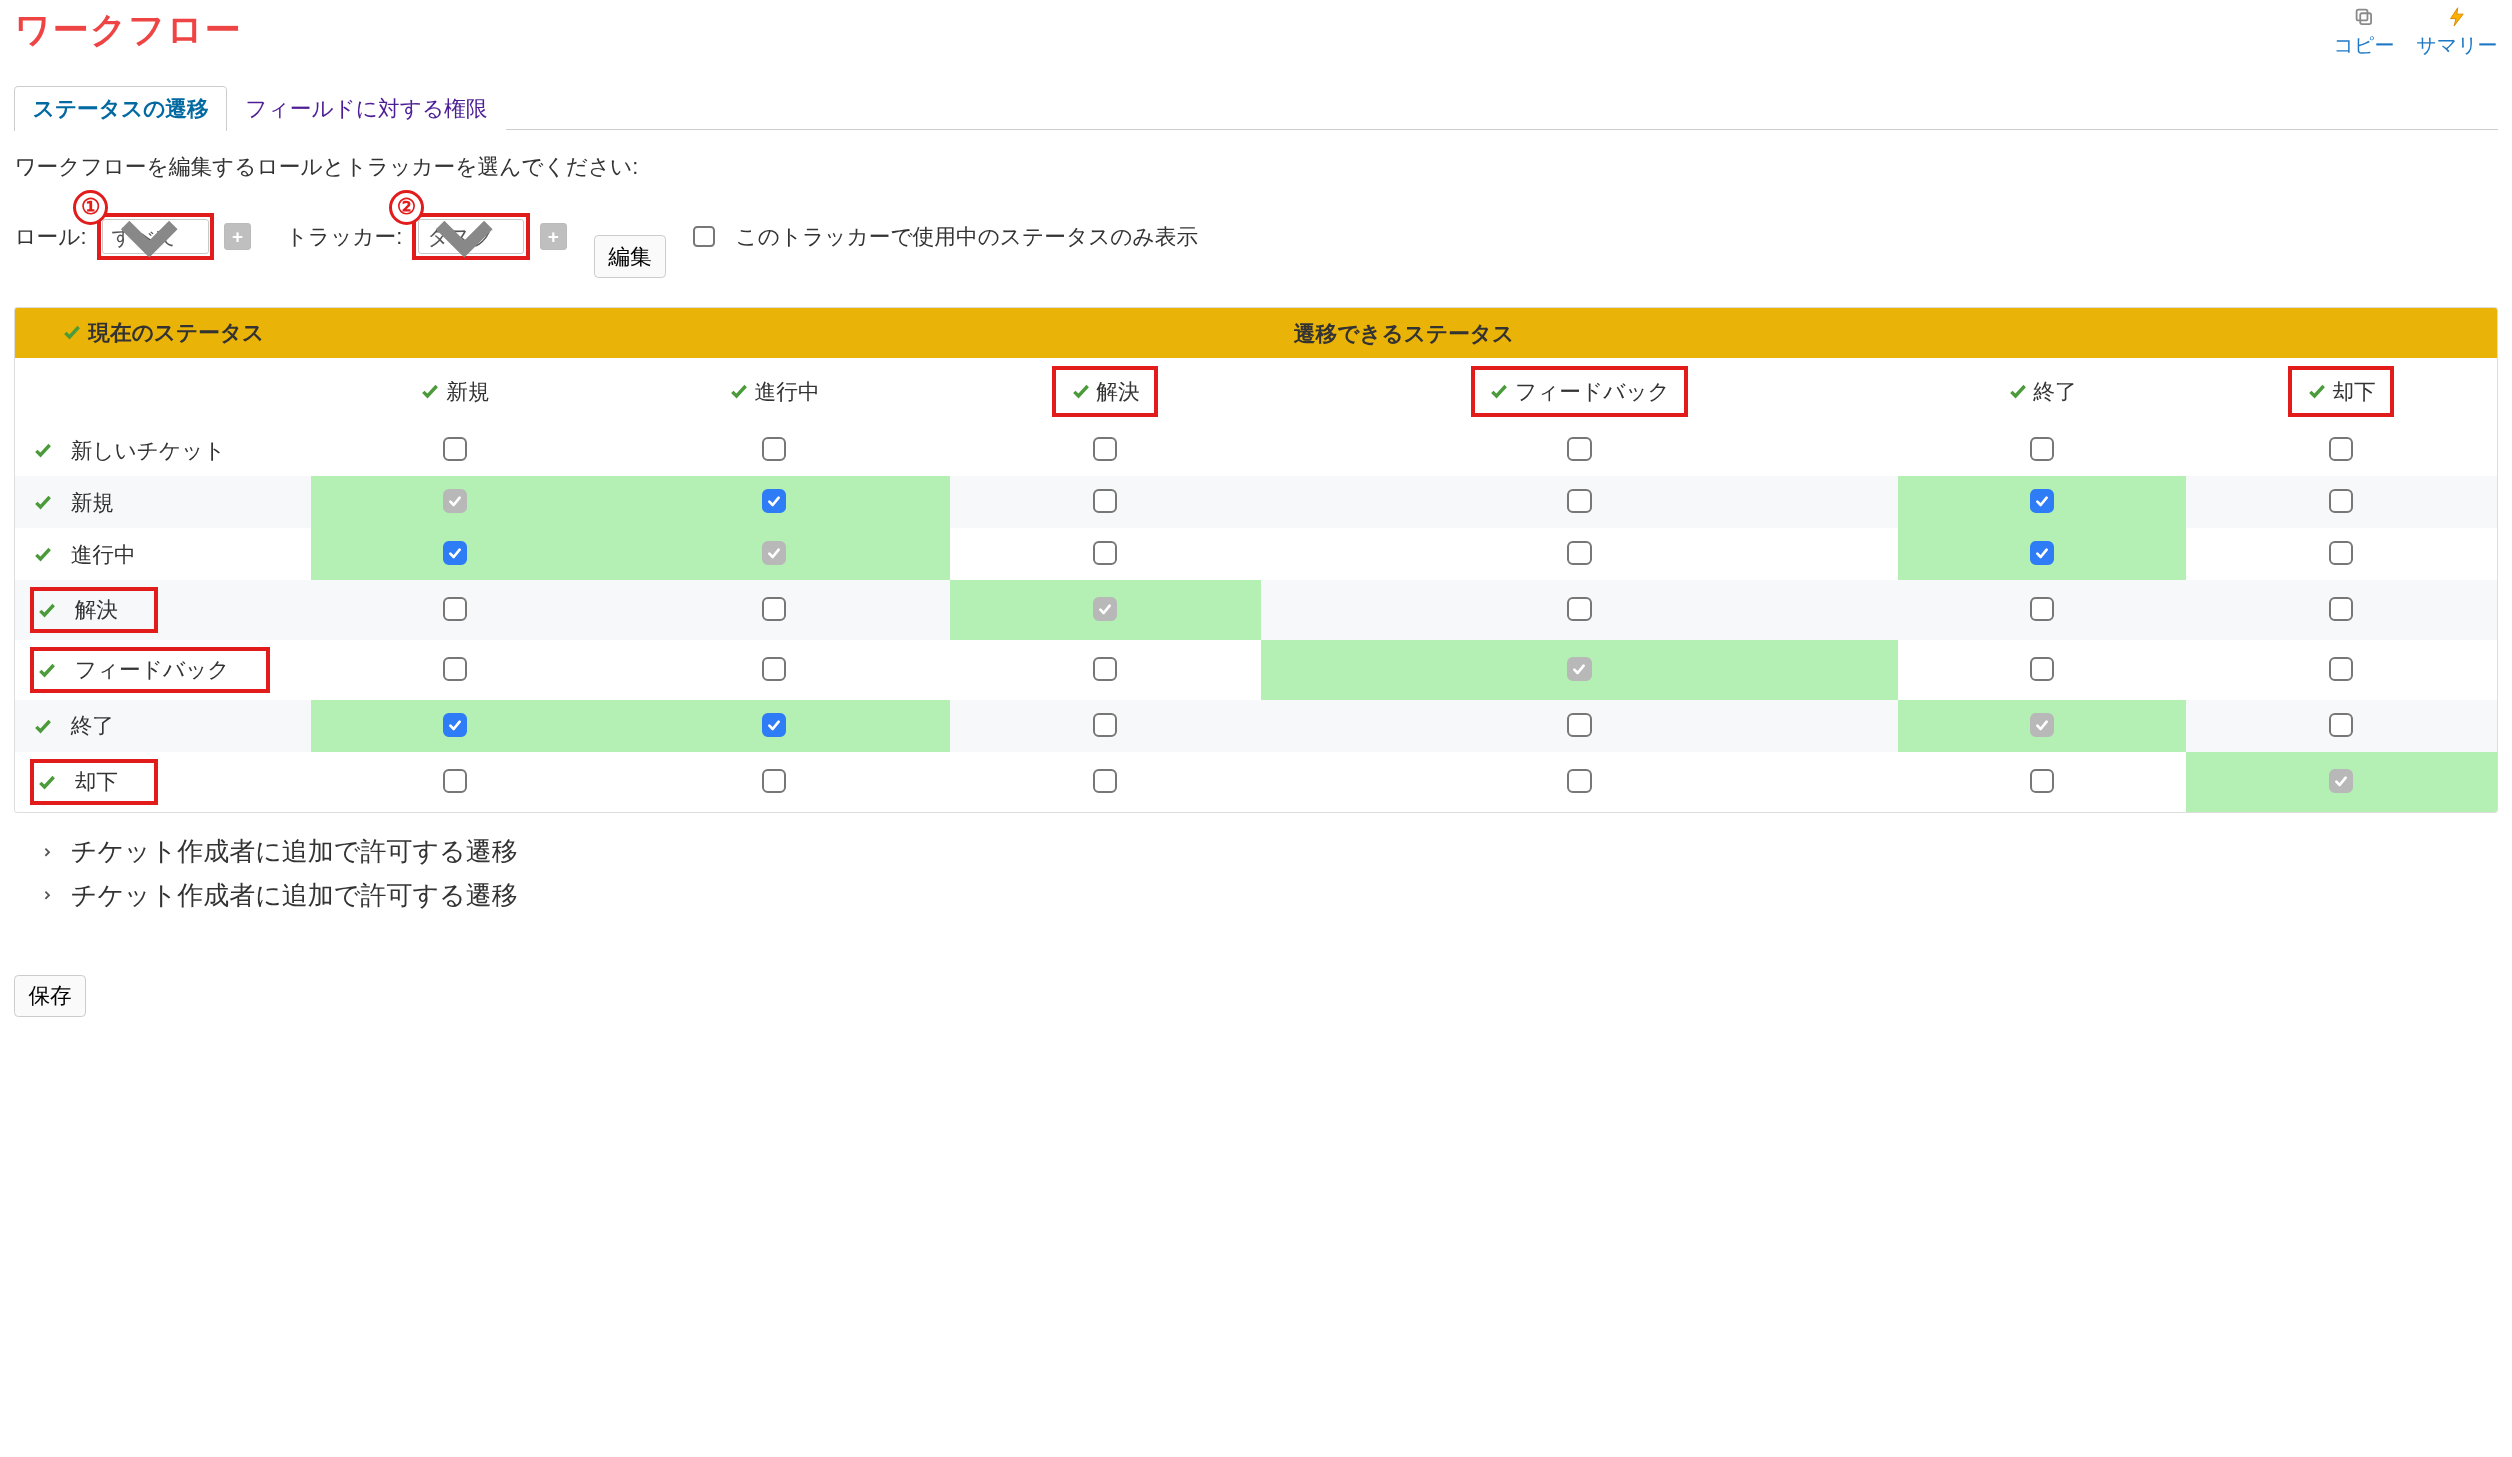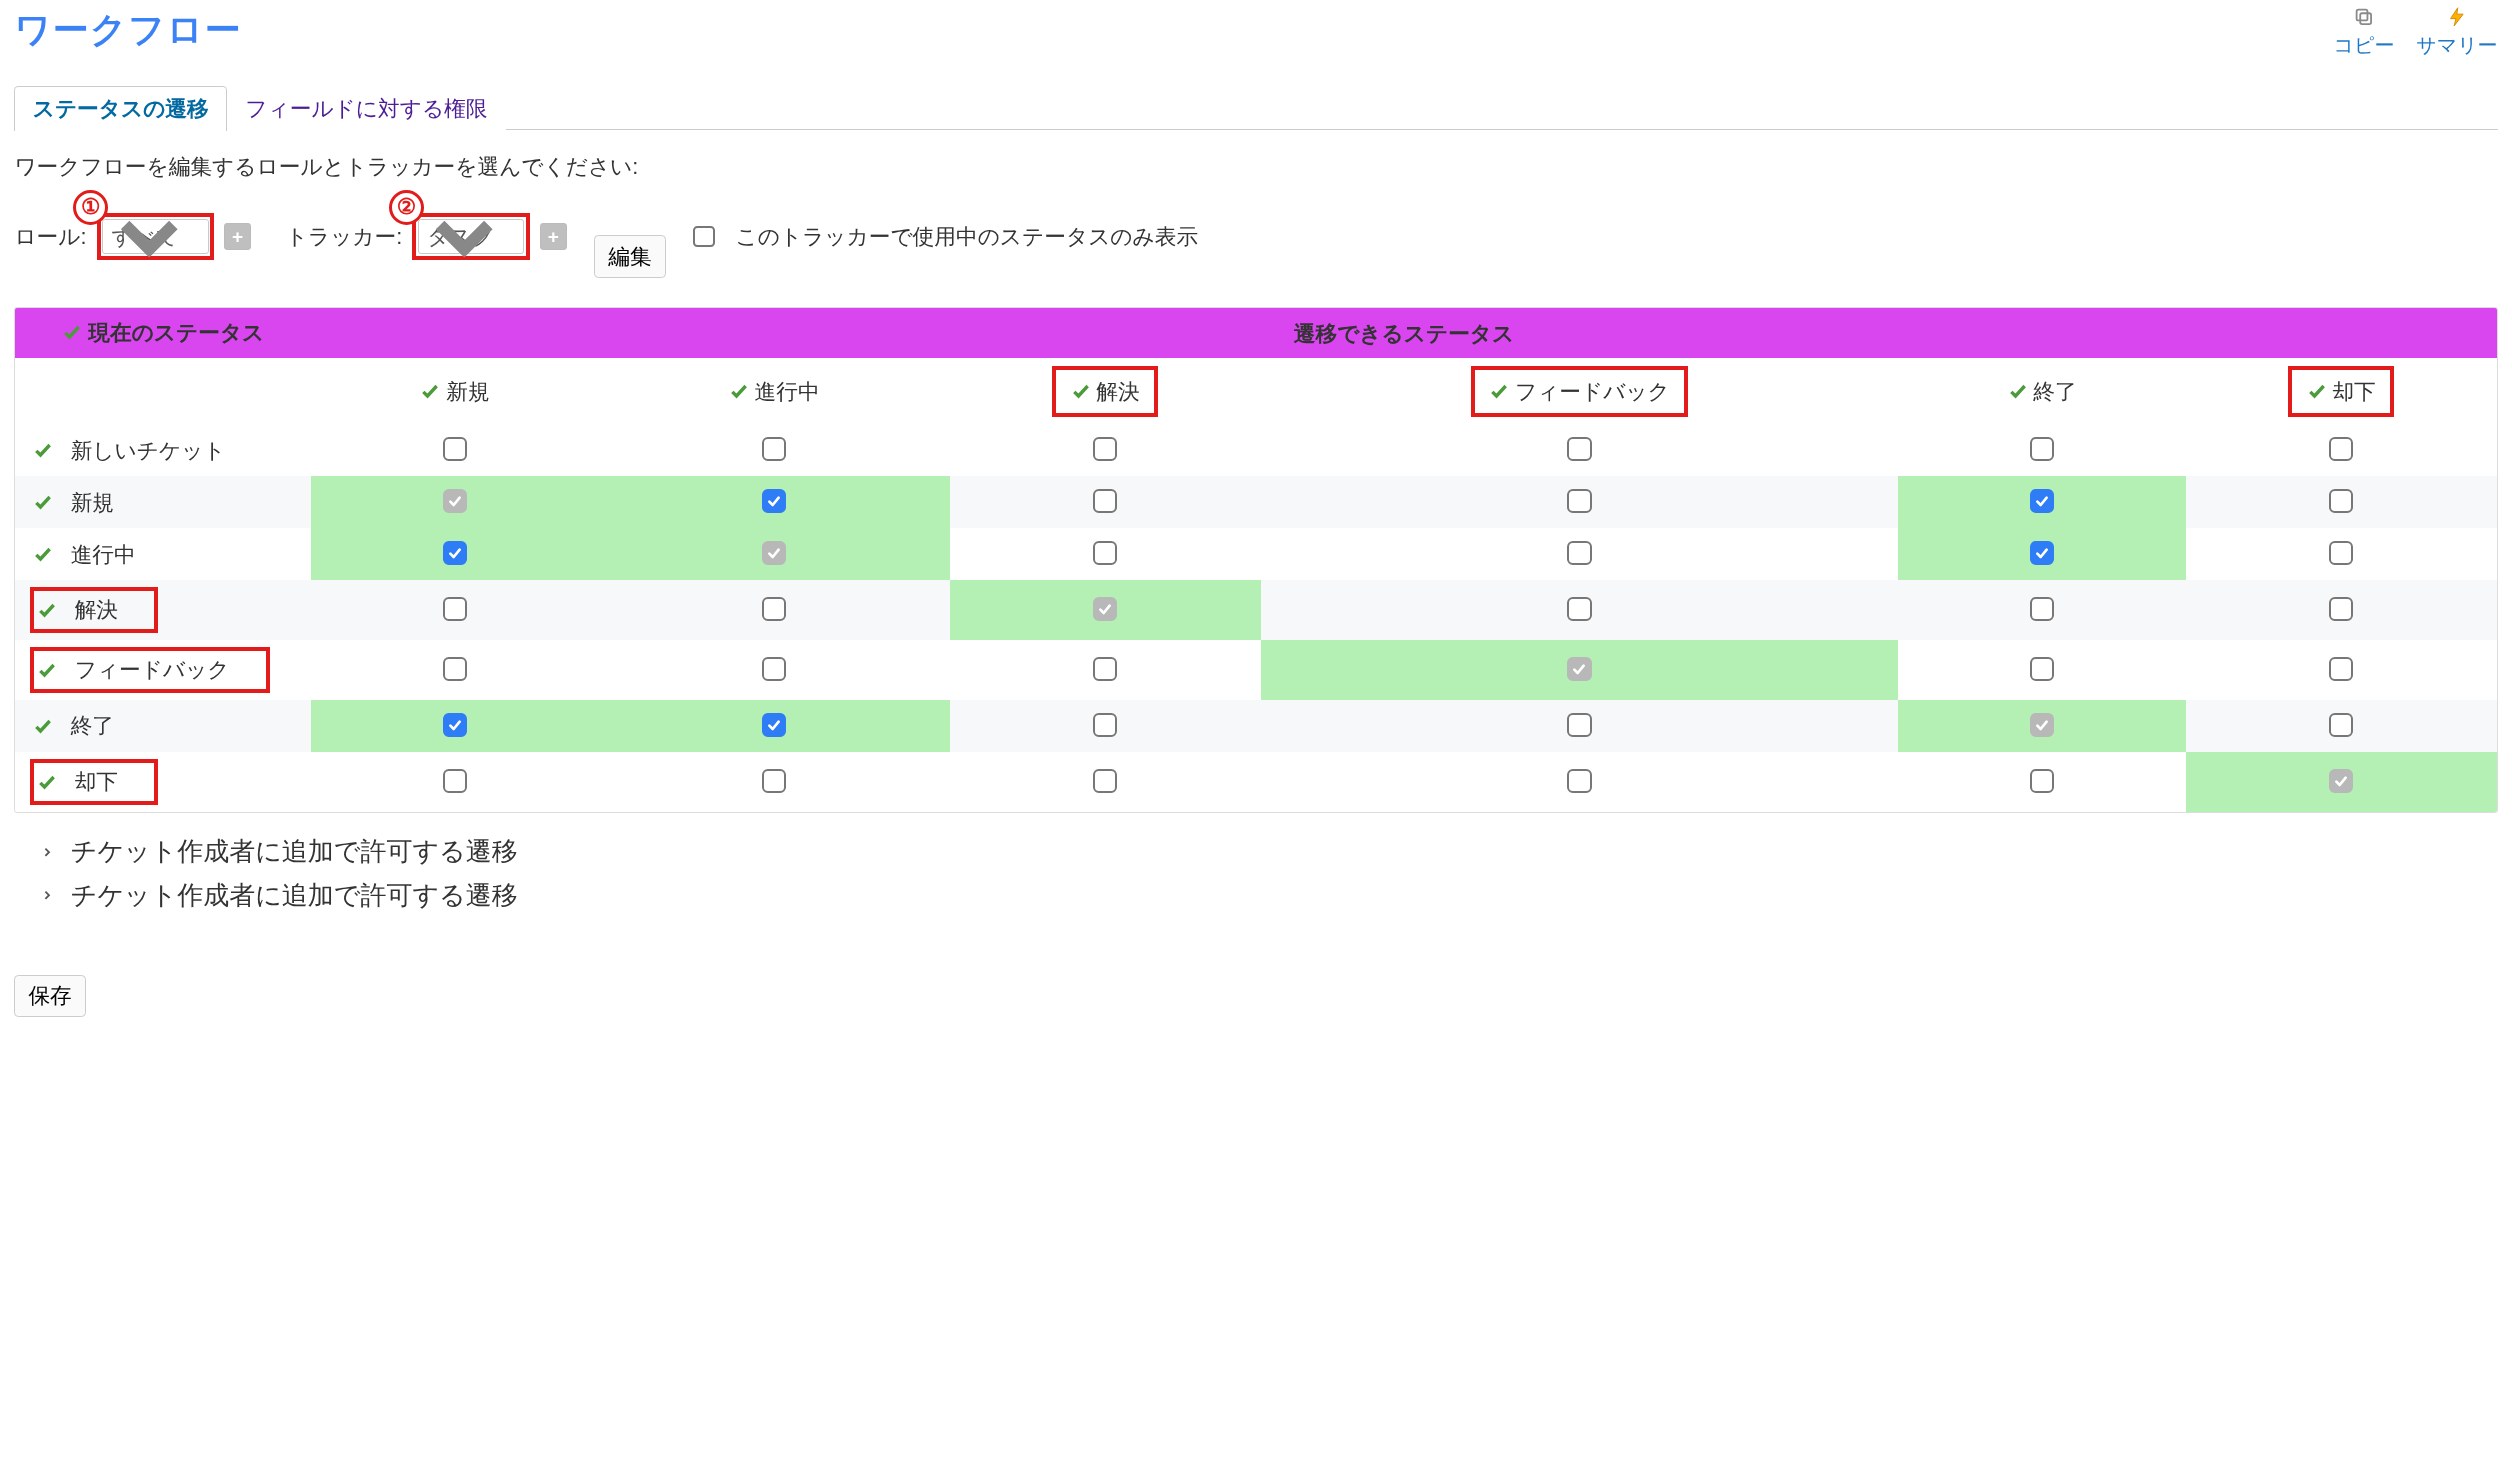--- a/index.html
+++ b/index.html
@@ -1,39 +1,39 @@
 <!DOCTYPE html>
 <html style="font-size:11.5px"><head>
 <meta charset="utf-8">
 <style>
   * { box-sizing: border-box; margin: 0; padding: 0; }
   body { font-family: "Helvetica Neue", Arial, "Hiragino Kaku Gothic ProN", "Yu Gothic", Meiryo, sans-serif; font-size: 21.7px; color: #333; background: #fff; padding: 5.8px 14.4px 14.4px 14.4px; }
   .topbar { display: flex; justify-content: space-between; align-items: flex-start; }
-  h1 { font-size: 36px; font-weight: 600; color: #3b82f6; letter-spacing: 1.4px; }
+  h1 { font-size: 36px; font-weight: 600; color: #ef4444; letter-spacing: 1.4px; }
   .top-actions { display: flex; gap: 21.7px; font-size: 20px; }
   .top-action { display: flex; align-items: center; gap: 4.3px; color: #1d77c5; cursor: pointer; flex-direction: column; }
   .tabs { margin-top: 26px; display: flex; border-bottom: 1.4px solid #ccc; }
   .tab { padding: 7.2px 17.3px; font-size: 21.7px; color: #4c1d95; border: 1.4px solid transparent; border-bottom: none; background: #fff; cursor: pointer; position: relative; bottom: -1.4px; border-radius: 4.3px 4.3px 0 0; }
   .tab.active { color: #0369a1; border-color: #ccc; font-weight: 600; }
   .tab.active::after { content: ""; position: absolute; left: 0; right: 0; bottom: -1.4px; height: 2.9px; background: #fff; }
   .instruction { margin-top: 21.7px; font-size: 21.7px; }
   .filter-row { margin-top: 14.4px; display: flex; align-items: center; gap: 10px; flex-wrap: wrap; position: relative; }
   .filter-label { font-size: 21.7px; }
   .select-wrap { position: relative; border: 4.3px solid #e21b1b; padding: 1.4px; }
   .badge-red { position: absolute; top: -27.4px; left: -27.4px; width: 35px; height: 35px; border: 3.6px solid #e21b1b; border-radius: 50%; display: flex; align-items: center; justify-content: center; font-weight: 700; color: #e21b1b; background: #fff; font-size: 21.7px; }
   select.fake { font-size: 21.7px; padding: 4.3px 29px 4.3px 8.7px; border: 1.4px solid #c9c9c9; border-radius: 2.9px; background: #fff; color: #555; appearance: none; -webkit-appearance: none; cursor: pointer; }
   .select-caret { position: absolute; right: 13px; top: 50%; transform: translateY(-50%); pointer-events: none; color: #888; }
   .plus-box { width: 27.4px; height: 27.4px; border: 1.4px solid #bbb; border-radius: 2.9px; display: flex; align-items: center; justify-content: center; color: #fff; background: #bfbfbf; font-weight: 700; cursor: pointer; font-size: 19px; }
   .btn { font-size: 21.7px; padding: 5.8px 13px; border: 1.4px solid #ccc; border-radius: 4.3px; background: #fafafa; cursor: pointer; margin-top: 40px; }
   .cb-inline { display: flex; align-items: center; gap: 21px; }
   .cb-box { width: 21.7px; height: 21.7px; border: 2.2px solid #777; border-radius: 4.3px; display: inline-block; }
 
   .matrix { margin-top: 29px; border: 0.7px solid #ddd; border-radius: 2.9px; overflow: hidden; }
   table { width: 100%; border-collapse: collapse; }
-  thead .group-row th { background: #d946ef; font-weight: 700; padding: 10px 0; font-size: 21.7px; }
+  thead .group-row th { background: #eab308; font-weight: 700; padding: 10px 0; font-size: 21.7px; }
   thead .col-row th { background: #fff; padding: 7.2px 0; font-weight: 400; font-size: 21.7px; }
   thead .col-row th.first { text-align: left; padding-left: 14.4px; }
   .col-inner { display: inline-flex; align-items: center; gap: 5.8px; justify-content: center; padding: 7.2px 14.4px; }
   .red-box { border: 4.3px solid #e21b1b; }
   tbody td, tbody th { padding: 7.2px 5.8px; text-align: center; }
   tbody th.rowhead { text-align: left; padding-left: 14.4px; font-weight: 400; }
   .rowhead-inner { display: inline-flex; align-items: center; gap: 18px; padding: 4.3px 36px 4.3px 2.9px; }
   tbody tr.even { background: #f7f8f9; }
   td.hl { background: #b4efb4; }
   .check-tgl { width: 24.5px; height: 24.5px; border: 2.2px solid #777; border-radius: 5.8px; display: inline-flex; align-items: center; justify-content: center; background: #fff; cursor: pointer; }

